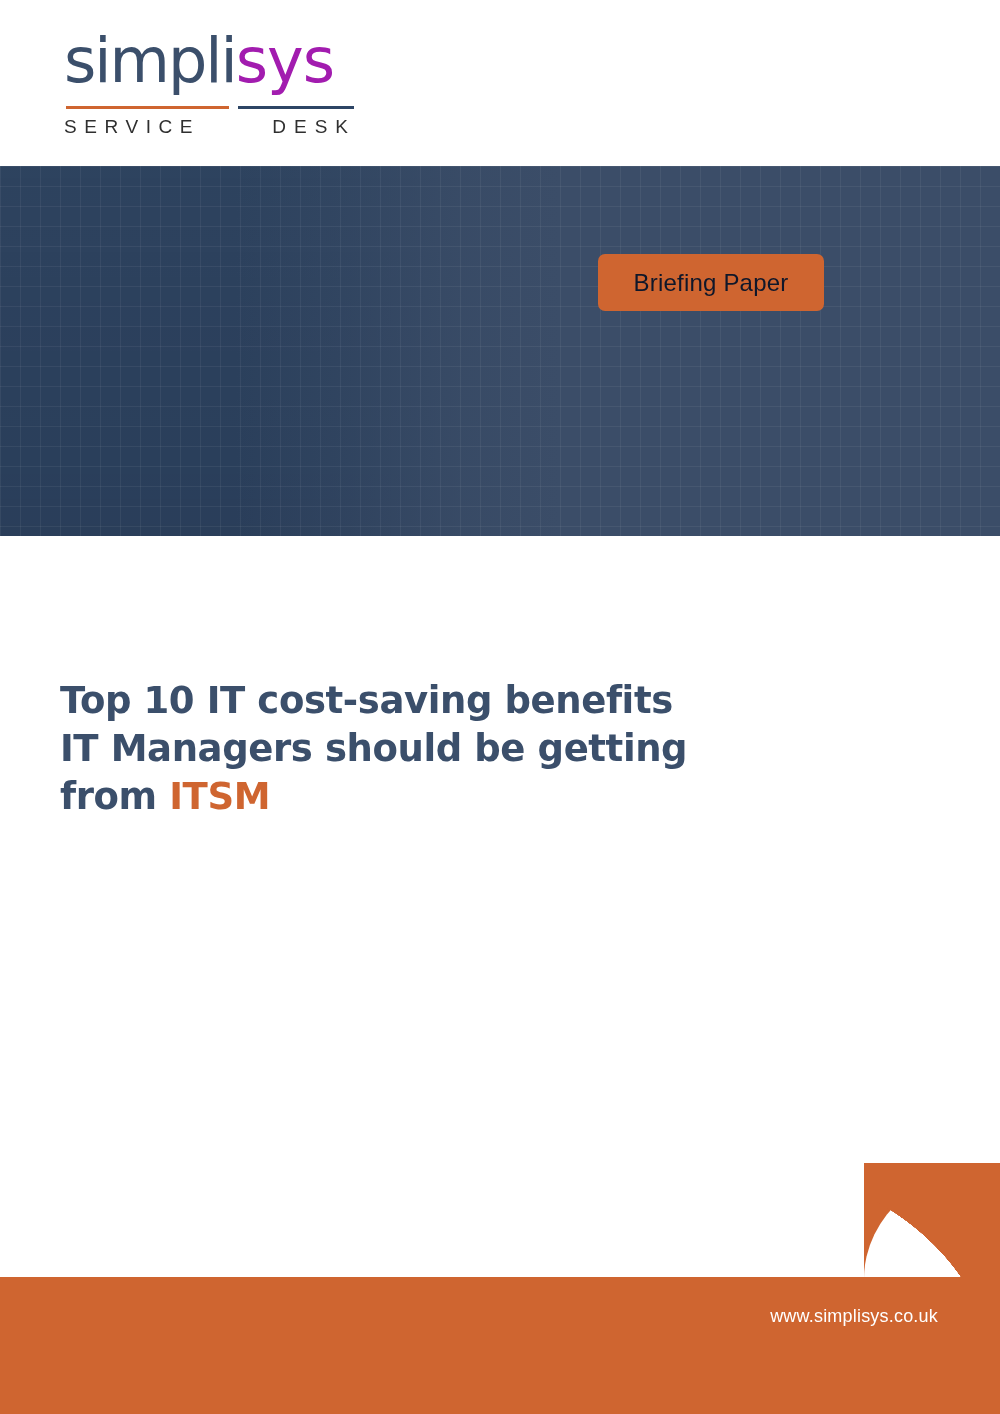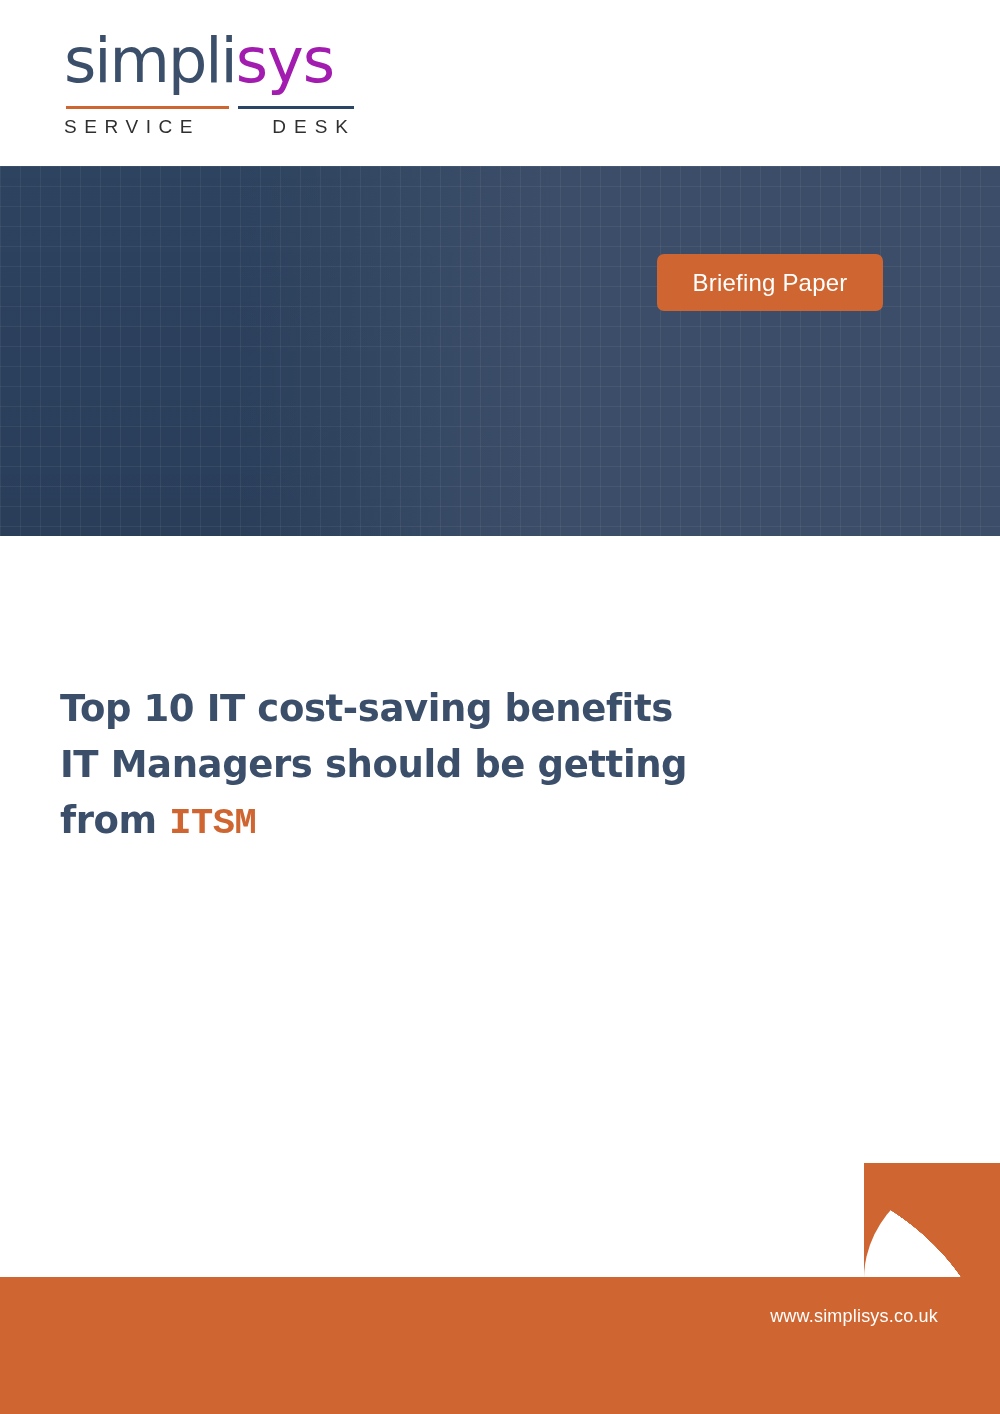--- a/index.html
+++ b/index.html
@@ -163,51 +163,51 @@
     width: 1000px;
     height: 370px;
     background-image:
       linear-gradient(to right, rgba(255,255,255,.055) 1px, transparent 1px),
       linear-gradient(to bottom, rgba(255,255,255,.055) 1px, transparent 1px);
     background-size: 20px 20px;
   }
 
   .badge {
     position: absolute;
-    left: 657px;
+    left: 598px;
     top: 254px;
     width: 226px;
     height: 57px;
     background: #cf6530;
     border-radius: 7px;
     display: flex;
     align-items: center;
     justify-content: center;
-    color: #ffffff;
+    color: #0f172a;
     font-family: "Liberation Sans", sans-serif;
     font-size: 24px;
     font-weight: normal;
     letter-spacing: .2px;
   }
 
   
   .headline {
     position: absolute;
     left: 60px;
     top: 652px;
     width: 620px;
     font-family: "DejaVu Sans", sans-serif;
     font-size: 37px;
     font-weight: bold;
     line-height: 48px;
     letter-spacing: -0.4px;
     color: #3b4f6b;
   }
-  .headline .hl-line { display: block; white-space: nowrap; margin-top: 8px; }
-  .hl-accent { color: #cf6530; font-family: Liberation Mono, monospace; }
+  .headline .hl-line { display: block; white-space: nowrap; }
+  .hl-accent { color: #cf6530; }
 
   
   .footer-bar {
     position: absolute;
     left: 0;
     top: 1277px;
     width: 1000px;
     height: 137px;
     background: #cf6530;
   }

